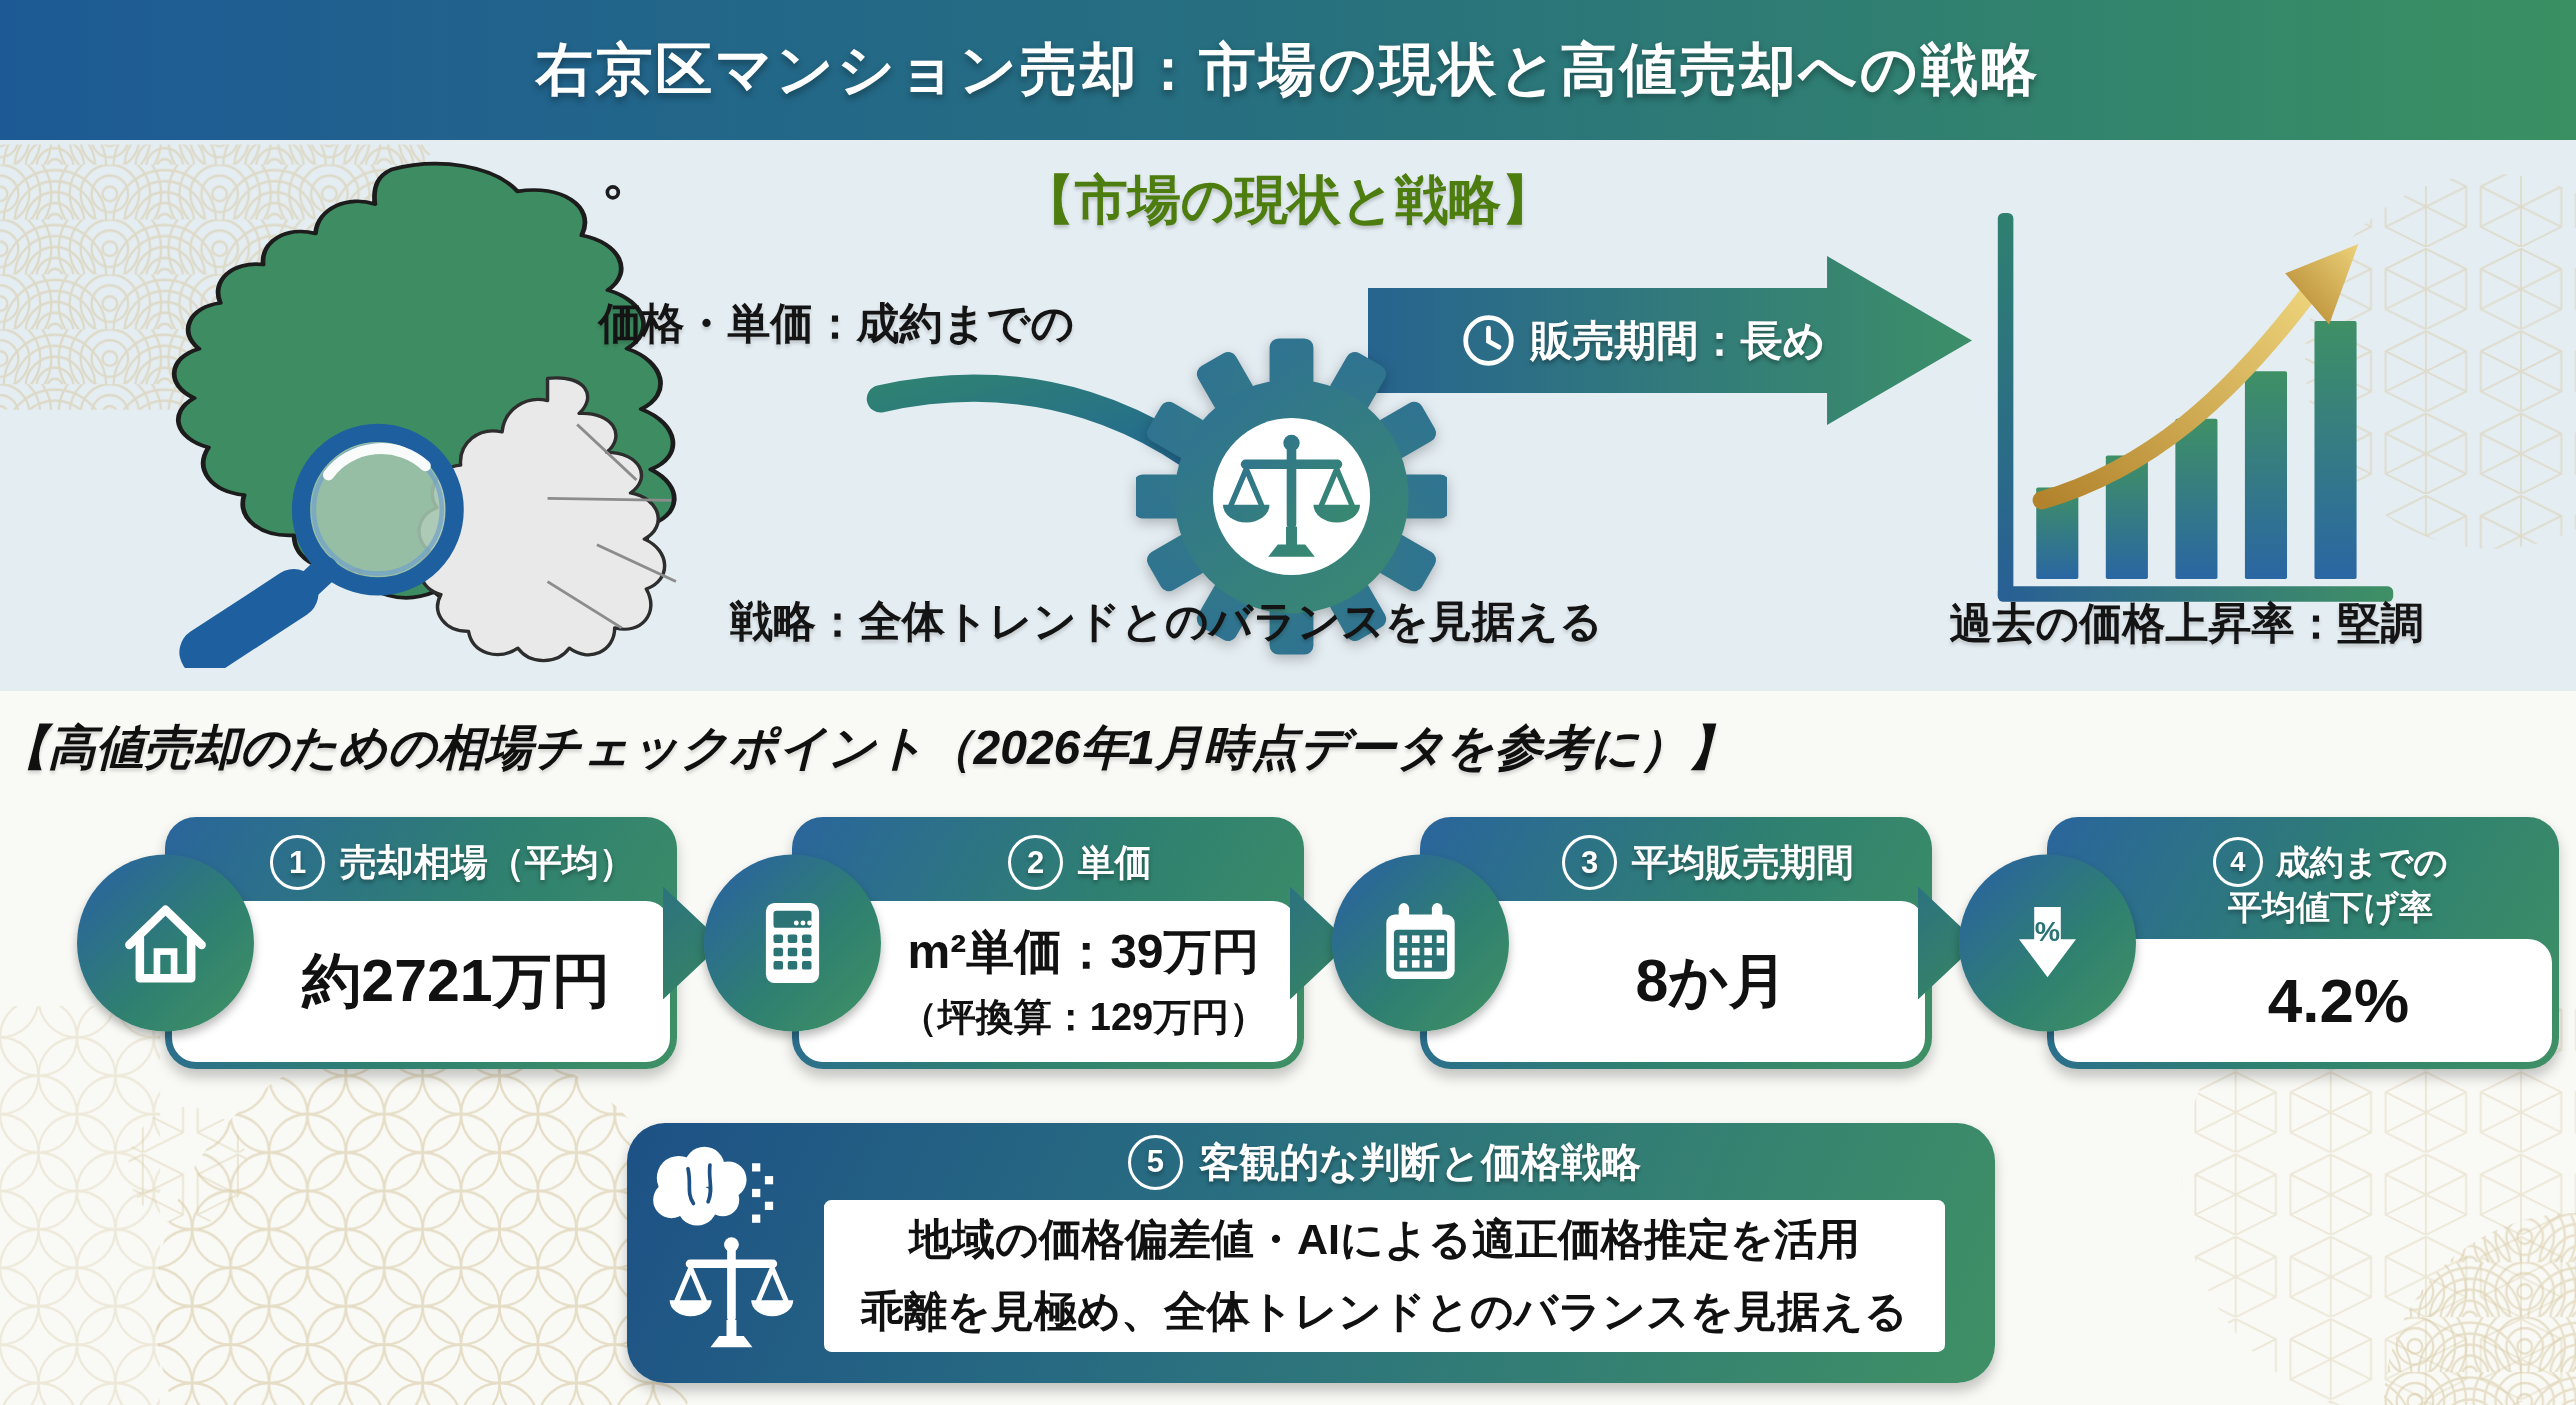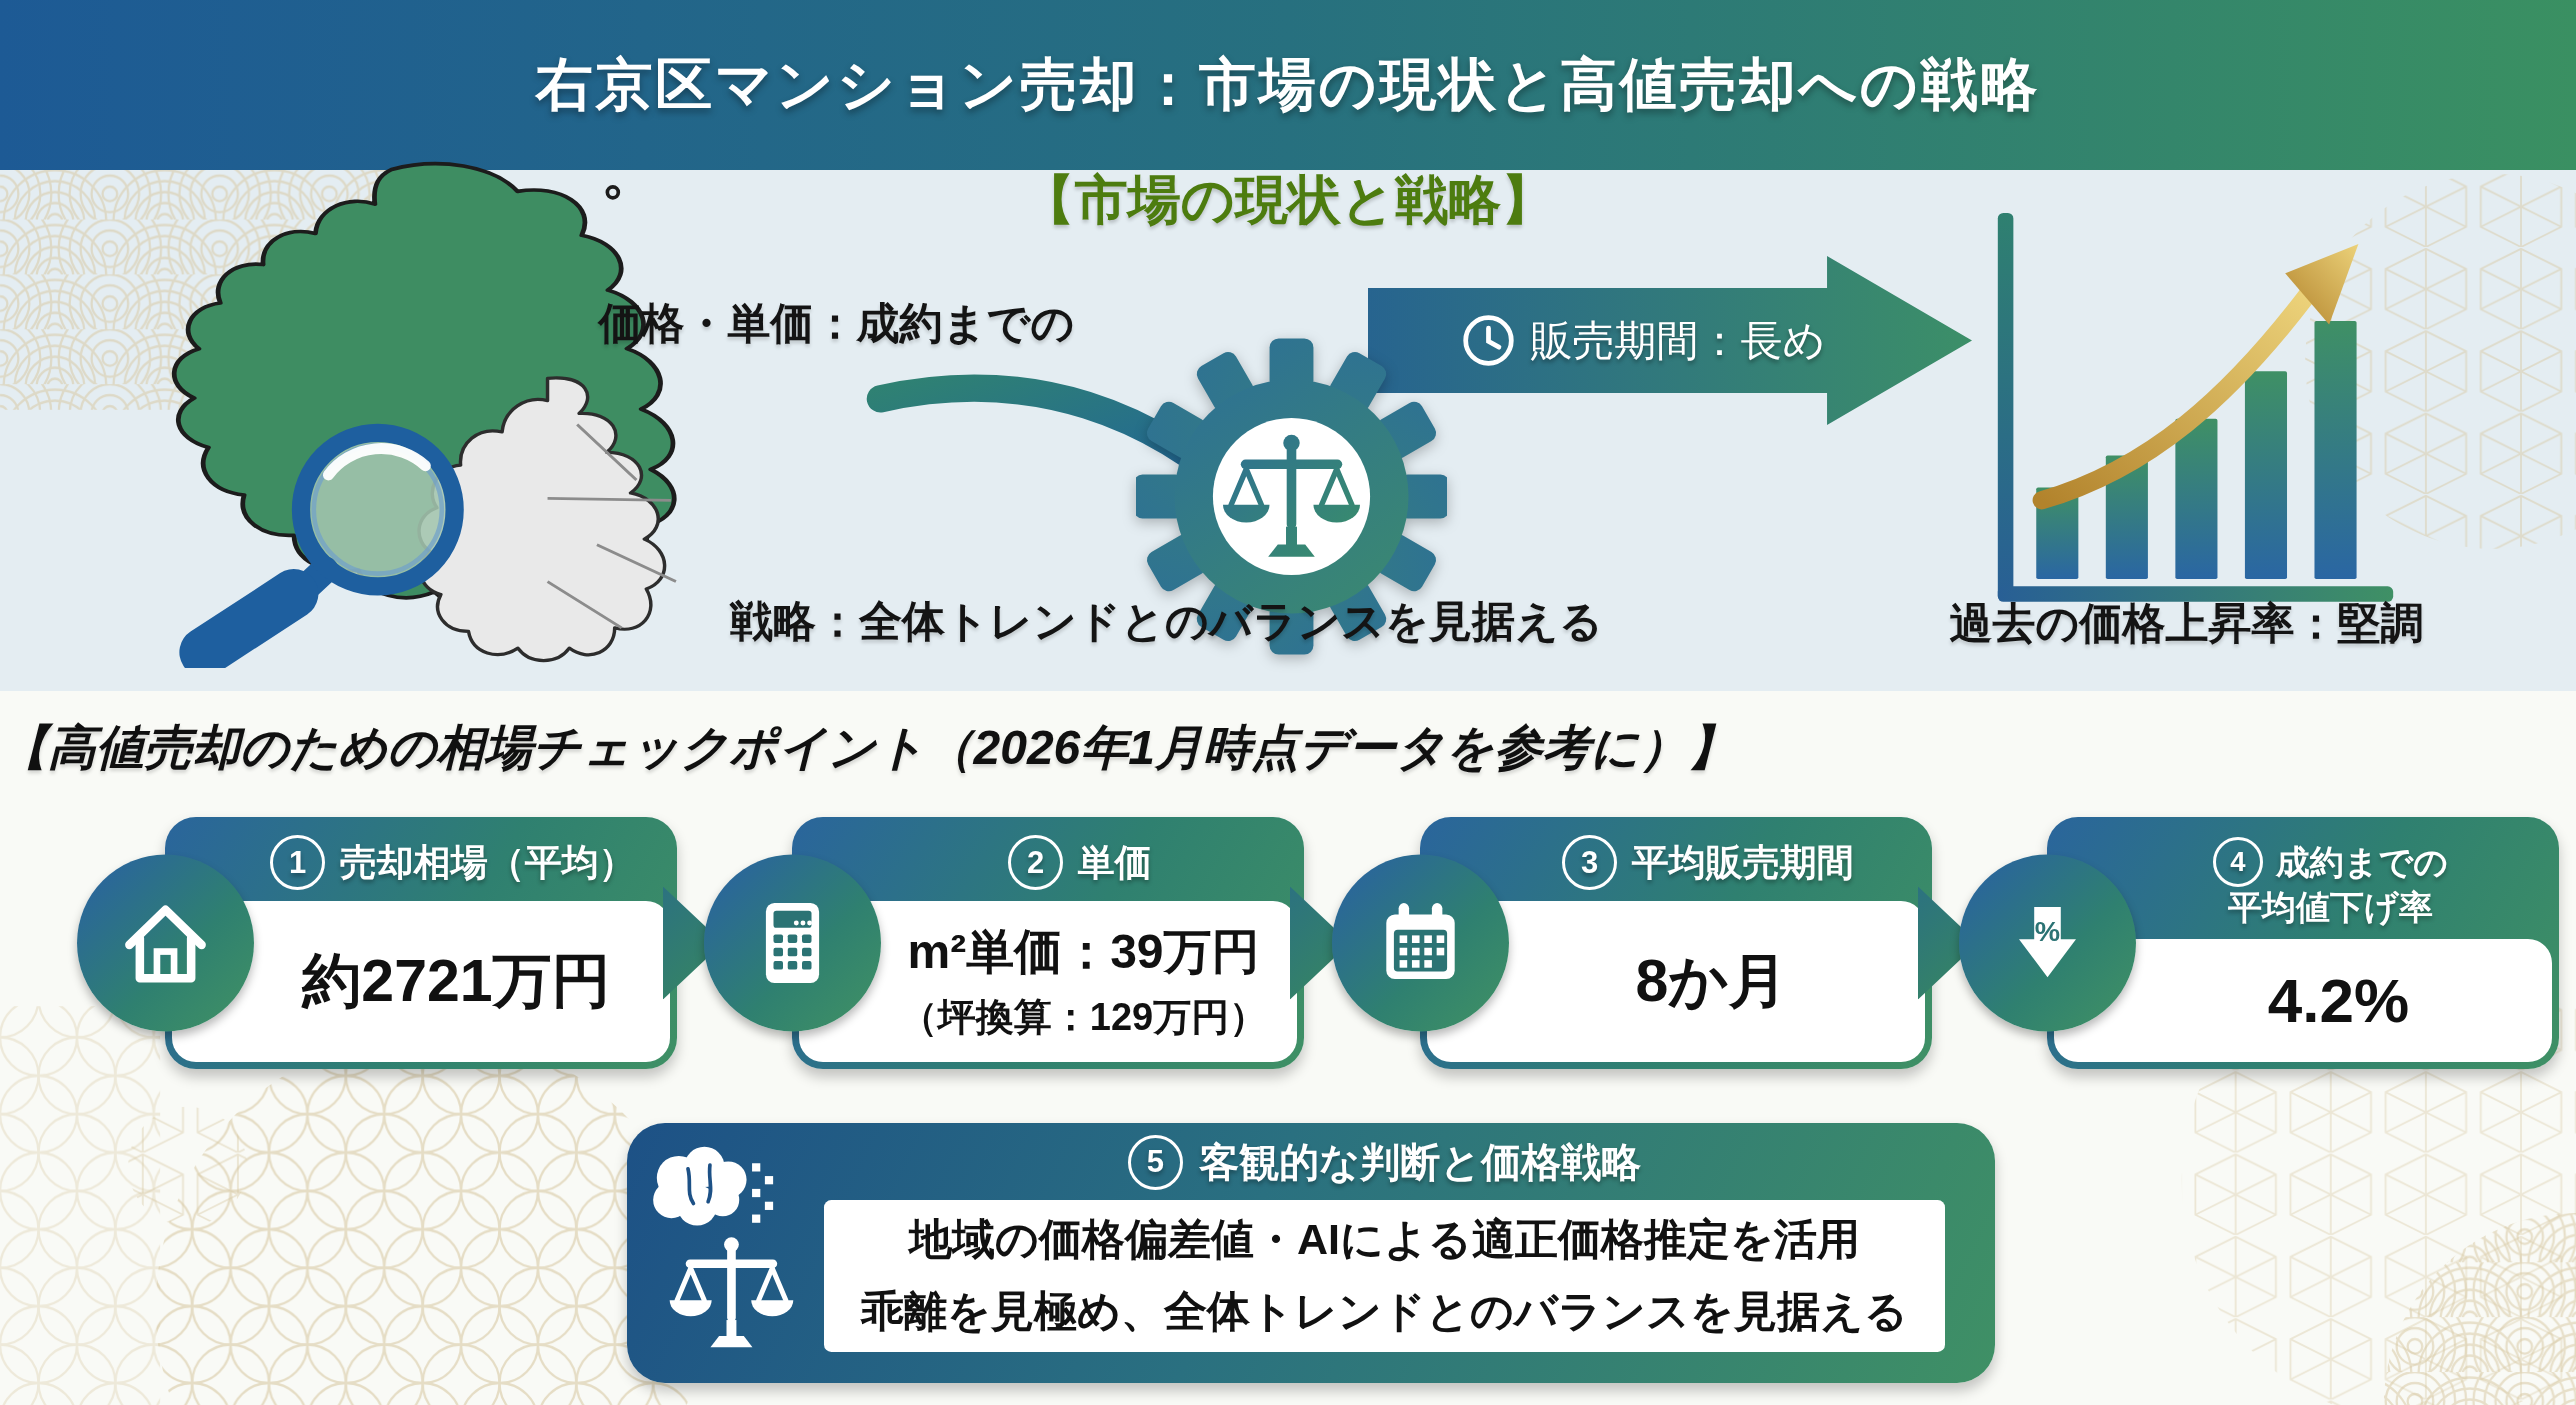--- a/index.html
+++ b/index.html
@@ -2,21 +2,21 @@
 <html lang="ja" style="font-size:14.6px"><head>
 <meta charset="utf-8">
 <style>
   html,body{margin:0;padding:0;background:#ffffff;}
   .page{position:relative;width:2576px;height:1405px;overflow:hidden;background:#f8f9f5;
         font-family:"Liberation Sans","DejaVu Sans",sans-serif;}
   .s1bg{position:absolute;left:0;top:140px;width:2576px;height:551px;background:#e4edf2;}
   .s2bg{position:absolute;left:0;top:691px;width:2576px;height:714px;background:#f9faf6;}
   .deco{position:absolute;left:0;top:0;z-index:1;pointer-events:none;}
 
-  .header{position:absolute;top:0;left:0;width:2576px;height:170px;z-index:3;
+  .header{position:absolute;top:0;left:0;width:2576px;height:140px;z-index:3;
           display:flex;align-items:center;justify-content:center;
           background:linear-gradient(90deg,#1d5a95 0%,#27707f 50%,#3a9062 100%);
           color:#fff;font-size:57px;font-weight:bold;letter-spacing:2.7px;
           text-shadow:0 3.7px 7.3px rgba(0,0,0,.35);}
 
   .t1{position:absolute;top:165px;left:0;width:2576px;text-align:center;z-index:3;
       font-size:53px;font-weight:bold;color:#4d7c0f;text-shadow:0 2.7px 3.7px rgba(0,0,0,.18);}
   .t2{position:absolute;top:716px;left:0;width:2576px;text-align:left;z-index:3;
       font-size:48px;font-weight:bold;color:#101010;text-shadow:0 2.7px 3.7px rgba(0,0,0,.15);font-style:italic;}
   .note{position:absolute;font-weight:bold;color:#141414;z-index:4;
@@ -28,21 +28,21 @@
   .map{position:absolute;left:23px;top:151px;z-index:3;}
   .swoosh{position:absolute;left:864px;top:364px;z-index:3;}
   .gear{position:absolute;left:1136px;top:300px;z-index:4;filter:drop-shadow(0 4.6px 6.4px rgba(0,0,0,.25));}
   .chart{position:absolute;left:1985px;top:178px;z-index:3;}
 
   .banner{position:absolute;left:1368px;top:256px;width:604px;height:169px;z-index:3;
           background:linear-gradient(90deg,#27648f,#3c8f68);
           clip-path:polygon(0 19%,76% 19%,76% 0,100% 50%,76% 100%,76% 81%,0 81%);
           display:flex;align-items:center;justify-content:center;gap:14px;
           padding:0 137px 0 82px;box-sizing:border-box;
-          color:#fff;font-size:42px;font-weight:normal;white-space:nowrap;
+          color:#fff;font-size:42px;font-weight:bold;white-space:nowrap;
           text-shadow:0 2.7px 4.6px rgba(0,0,0,.35);
           filter:drop-shadow(0 3.7px 4.6px rgba(0,0,0,.28));}
 
   .card{position:absolute;top:817px;height:252px;z-index:4;}
   #card1{left:165px;width:512px;} #card2{left:792px;width:512px;}
   #card3{left:1420px;width:512px;} #card4{left:2047px;width:512px;}
   .shell{position:absolute;inset:0;border-radius:31px;box-sizing:border-box;padding:7.3px;
          background:linear-gradient(120deg,#2a659c 0%,#2f8070 55%,#3f9065 100%);
          display:flex;flex-direction:column;box-shadow:0 7.3px 12.8px rgba(0,0,0,.22);}
   .chead{height:77px;flex:none;display:flex;align-items:center;justify-content:center;gap:14.6px;

